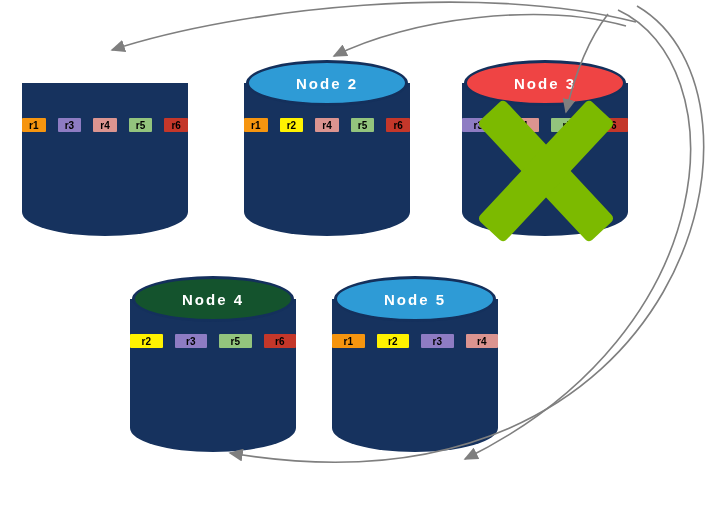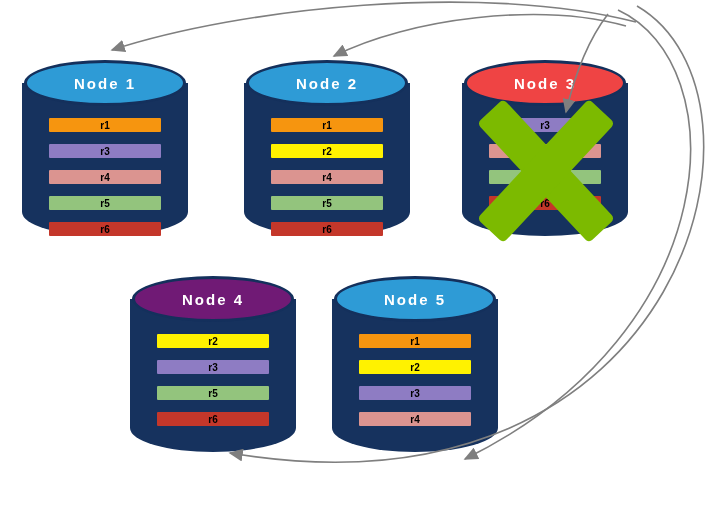--- a/index.html
+++ b/index.html
@@ -22,21 +22,21 @@
     border:3px solid #14305c;
     box-sizing:border-box;
     z-index:2;
     display:flex;align-items:center;justify-content:center;
   }
   .node-title{
     color:#ffffff;font-weight:bold;font-size:15px;letter-spacing:2px;
   }
   .bars{
     position:absolute;top:58px;left:0;right:0;
-    display:flex;flex-direction:column;align-items:center;gap:12px;
+    display:flex;flex-direction:row;align-items:center;gap:12px;
     z-index:3;
   }
   .bar{
     width:112px;height:14px;
     display:flex;align-items:center;justify-content:center;
     font-size:10px;font-weight:bold;color:#000;
     border-radius:1px;
   }
   .overlay{
     position:absolute;left:0;top:0;z-index:5;pointer-events:none;
@@ -64,23 +64,20 @@
       <path d="M636,22 C480,-18 240,8 112,50" marker-end="url(#ah)"></path>
       <path d="M626,26 C540,2 410,18 334,56" marker-end="url(#ah)"></path>
       <path d="M608,14 C588,40 574,78 566,112" marker-end="url(#ah)"></path>
       <path d="M618,10 C735,64 728,330 465,459" marker-end="url(#ah)"></path>
       <path d="M637,6 C790,95 690,530 230,453" marker-end="url(#ah)"></path>
     </g>
   </svg>
 
   <div class="node" style="left:22px;top:60px;">
     <div class="cyl-body" style="background: rgb(22, 50, 94);"></div>
-    <div class="cyl-top" style="background: rgb(46, 155, 214);">
-      <span class="node-title">Node 1</span>
-    </div>
     <div class="bars">
       <div class="bar" style="background: rgb(246, 149, 15);">r1</div>
       <div class="bar" style="background: rgb(142, 124, 195);">r3</div>
       <div class="bar" style="background: rgb(219, 148, 144);">r4</div>
       <div class="bar" style="background: rgb(147, 196, 125);">r5</div>
       <div class="bar" style="background: rgb(196, 55, 42);">r6</div>
     </div>
   </div>
 
   <div class="node" style="left:244px;top:60px;">
@@ -105,21 +102,21 @@
     <div class="bars">
       <div class="bar" style="background: rgb(142, 124, 195);">r3</div>
       <div class="bar" style="background: rgb(219, 148, 144);">r4</div>
       <div class="bar" style="background: rgb(147, 196, 125);">r5</div>
       <div class="bar" style="background: rgb(196, 55, 42);">r6</div>
     </div>
   </div>
 
   <div class="node" style="left:130px;top:276px;">
     <div class="cyl-body" style="background: rgb(22, 50, 94);"></div>
-    <div class="cyl-top" style="background: #701a75;">
+    <div class="cyl-top" style="background: #14532d;">
       <span class="node-title">Node 4</span>
     </div>
     <div class="bars">
       <div class="bar" style="background: rgb(255, 242, 0);">r2</div>
       <div class="bar" style="background: rgb(142, 124, 195);">r3</div>
       <div class="bar" style="background: rgb(147, 196, 125);">r5</div>
       <div class="bar" style="background: rgb(196, 55, 42);">r6</div>
     </div>
   </div>
 

